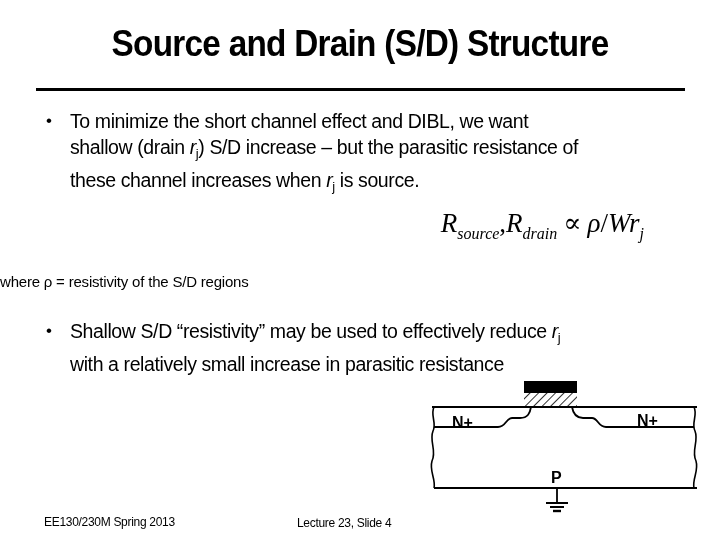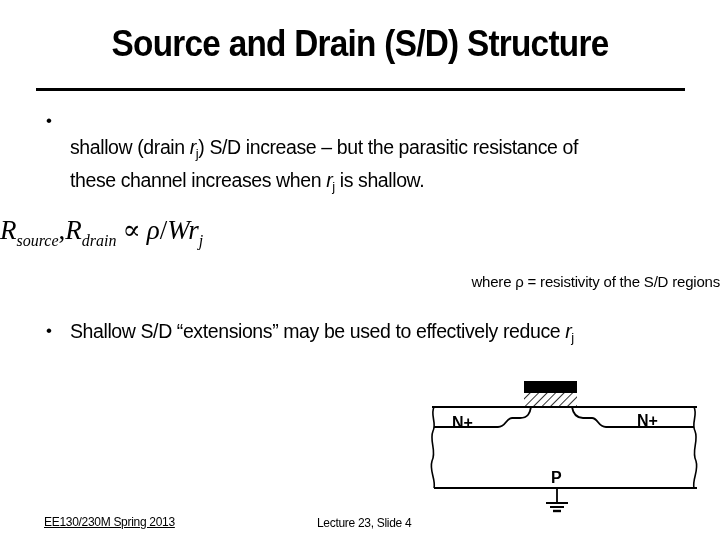--- a/index.html
+++ b/index.html
@@ -63,93 +63,93 @@
     .sub-j {
       font-size: 13px;
       vertical-align: -4px;
       font-style: normal;
     }
     .equation {
       position: absolute;
       left: 0;
       top: 206px;
       width: 644px;
-      text-align: left;
+      text-align: right;
       font-family: "Liberation Serif", "DejaVu Serif", serif;
       font-size: 27px;
-      line-height: 49px;
+      line-height: 34px;
     }
     .equation .it { font-style: italic; }
     .equation .sub {
       font-size: 16px;
       font-style: italic;
       vertical-align: -7px;
     }
     .equation .op {
       font-style: normal;
       margin: 0 6px;
     }
     .eq-note {
       position: absolute;
       left: 0;
       top: 272px;
       width: 720px;
-      text-align: right;
+      text-align: left;
       font-size: 15px;
       line-height: 20px;
       letter-spacing: -0.2px;
     }
     .diagram {
       position: absolute;
       left: 420px;
       top: 375px;
       width: 290px;
       height: 150px;
     }
     .footer-left {
       position: absolute;
       left: 44px;
       top: 515px;
       font-size: 12px;
       letter-spacing: -0.3px;
-      text-decoration: underline;
     }
     .footer-center {
       position: absolute;
-      left: 317px;
+      left: 297px;
       top: 516px;
       font-size: 12px;
       letter-spacing: -0.3px;
     }
   </style>
 </head>
 <body>
 
 <div class="slide-title">Source and Drain (S/D) Structure</div>
 <div class="title-rule"></div>
 
 <div class="bullet bullet-1">
   <span class="bullet-dot">•</span>
   <span class="bullet-text">
-    <br>
+    <span>To minimize the short channel effect and DIBL, we want</span><br>
     <span>shallow (drain </span><span class="var-r">r</span><span class="sub-j">j</span><span>) S/D increase – but the parasitic resistance of</span><br>
-    <span>these channel increases when </span><span class="var-r">r</span><span class="sub-j">j</span><span> is shallow.</span>
+    <span>these channel increases when </span><span class="var-r">r</span><span class="sub-j">j</span><span> is source.</span>
   </span>
 </div>
 
 <div class="equation">
   <span class="it">R</span><span class="sub">source</span><span>,</span><span class="it">R</span><span class="sub">drain</span><span class="op">∝</span><span class="it">ρ</span><span>/</span><span class="it">W</span><span class="it">r</span><span class="sub">j</span>
 </div>
 
 <div class="eq-note">where ρ = resistivity of the S/D regions</div>
 
 <div class="bullet bullet-2">
   <span class="bullet-dot">•</span>
   <span class="bullet-text">
-    <span>Shallow S/D “extensions” may be used to effectively reduce </span><span class="var-r">r</span><span class="sub-j">j</span><br>
+    <span>Shallow S/D “resistivity” may be used to effectively reduce </span><span class="var-r">r</span><span class="sub-j">j</span><br>
+    <span>with a relatively small increase in parasitic resistance</span>
   </span>
 </div>
 
 <div class="diagram">
   <svg width="290" height="150" viewBox="0 0 290 150" xmlns="http://www.w3.org/2000/svg">
     <defs>
       <pattern id="hatch" patternUnits="userSpaceOnUse" width="6" height="6" patternTransform="rotate(45)">
         <line x1="0" y1="0" x2="0" y2="6" stroke="#000" stroke-width="1.6"></line>
       </pattern>
     </defs>

